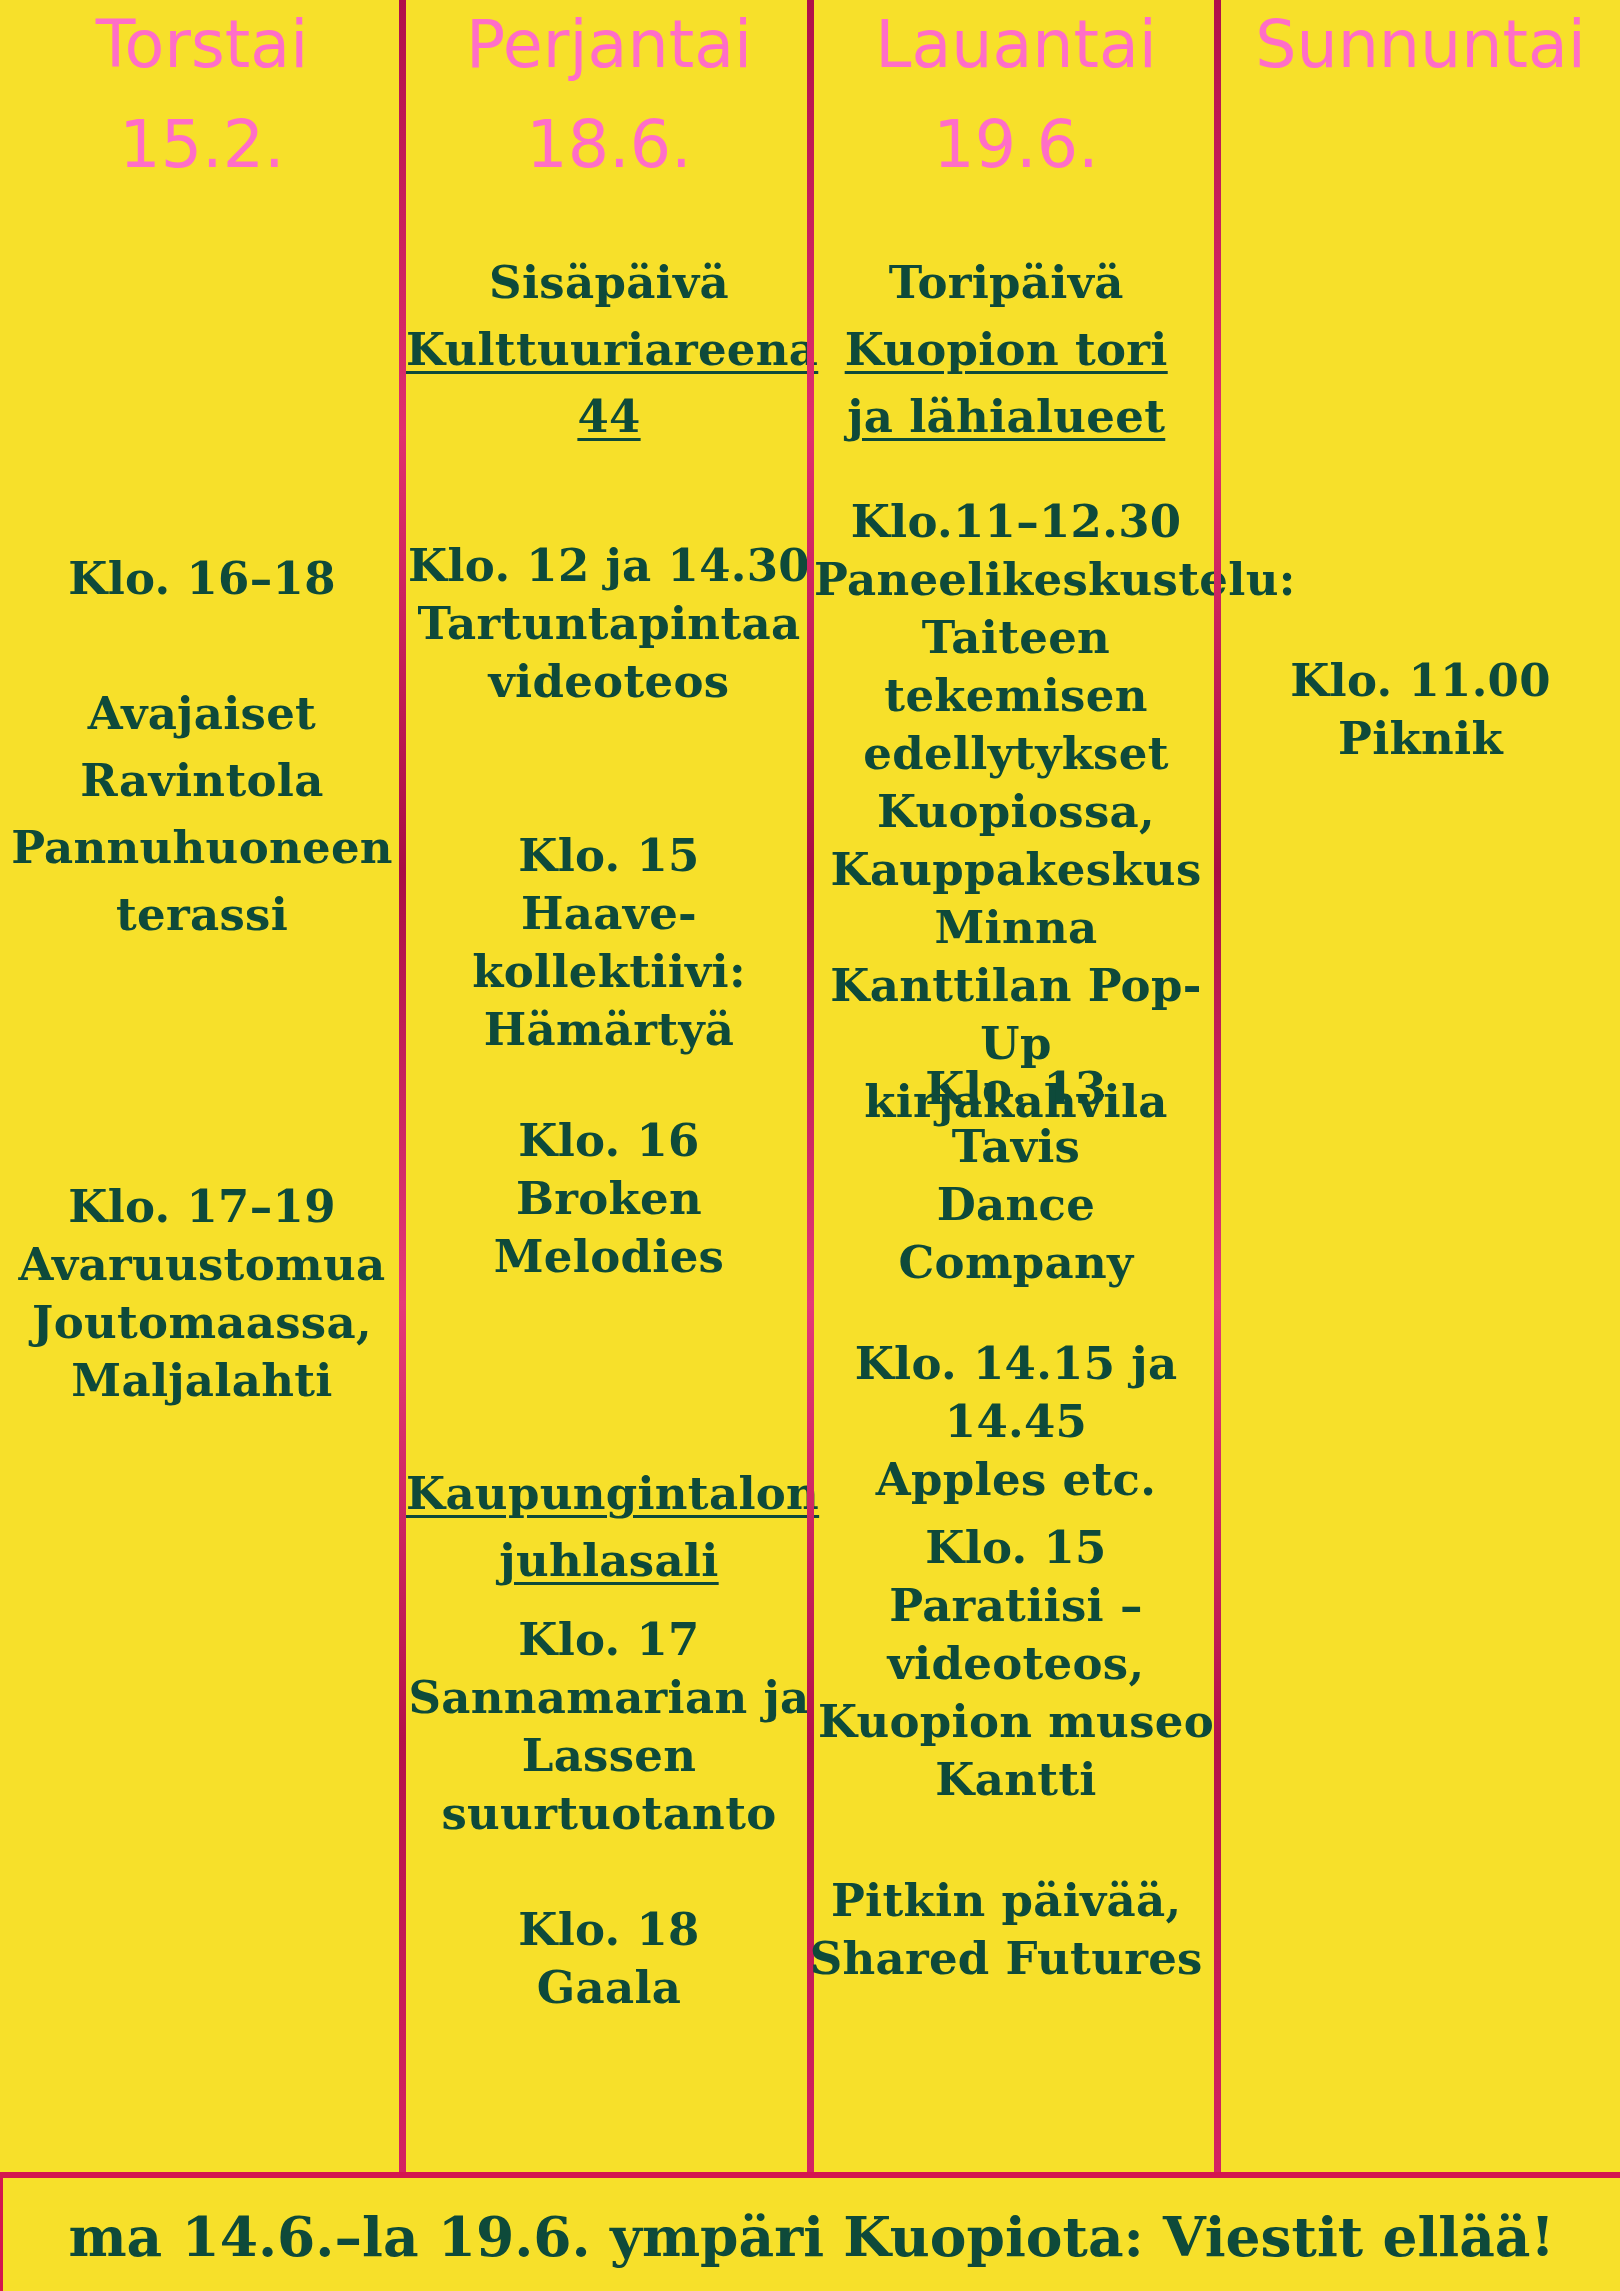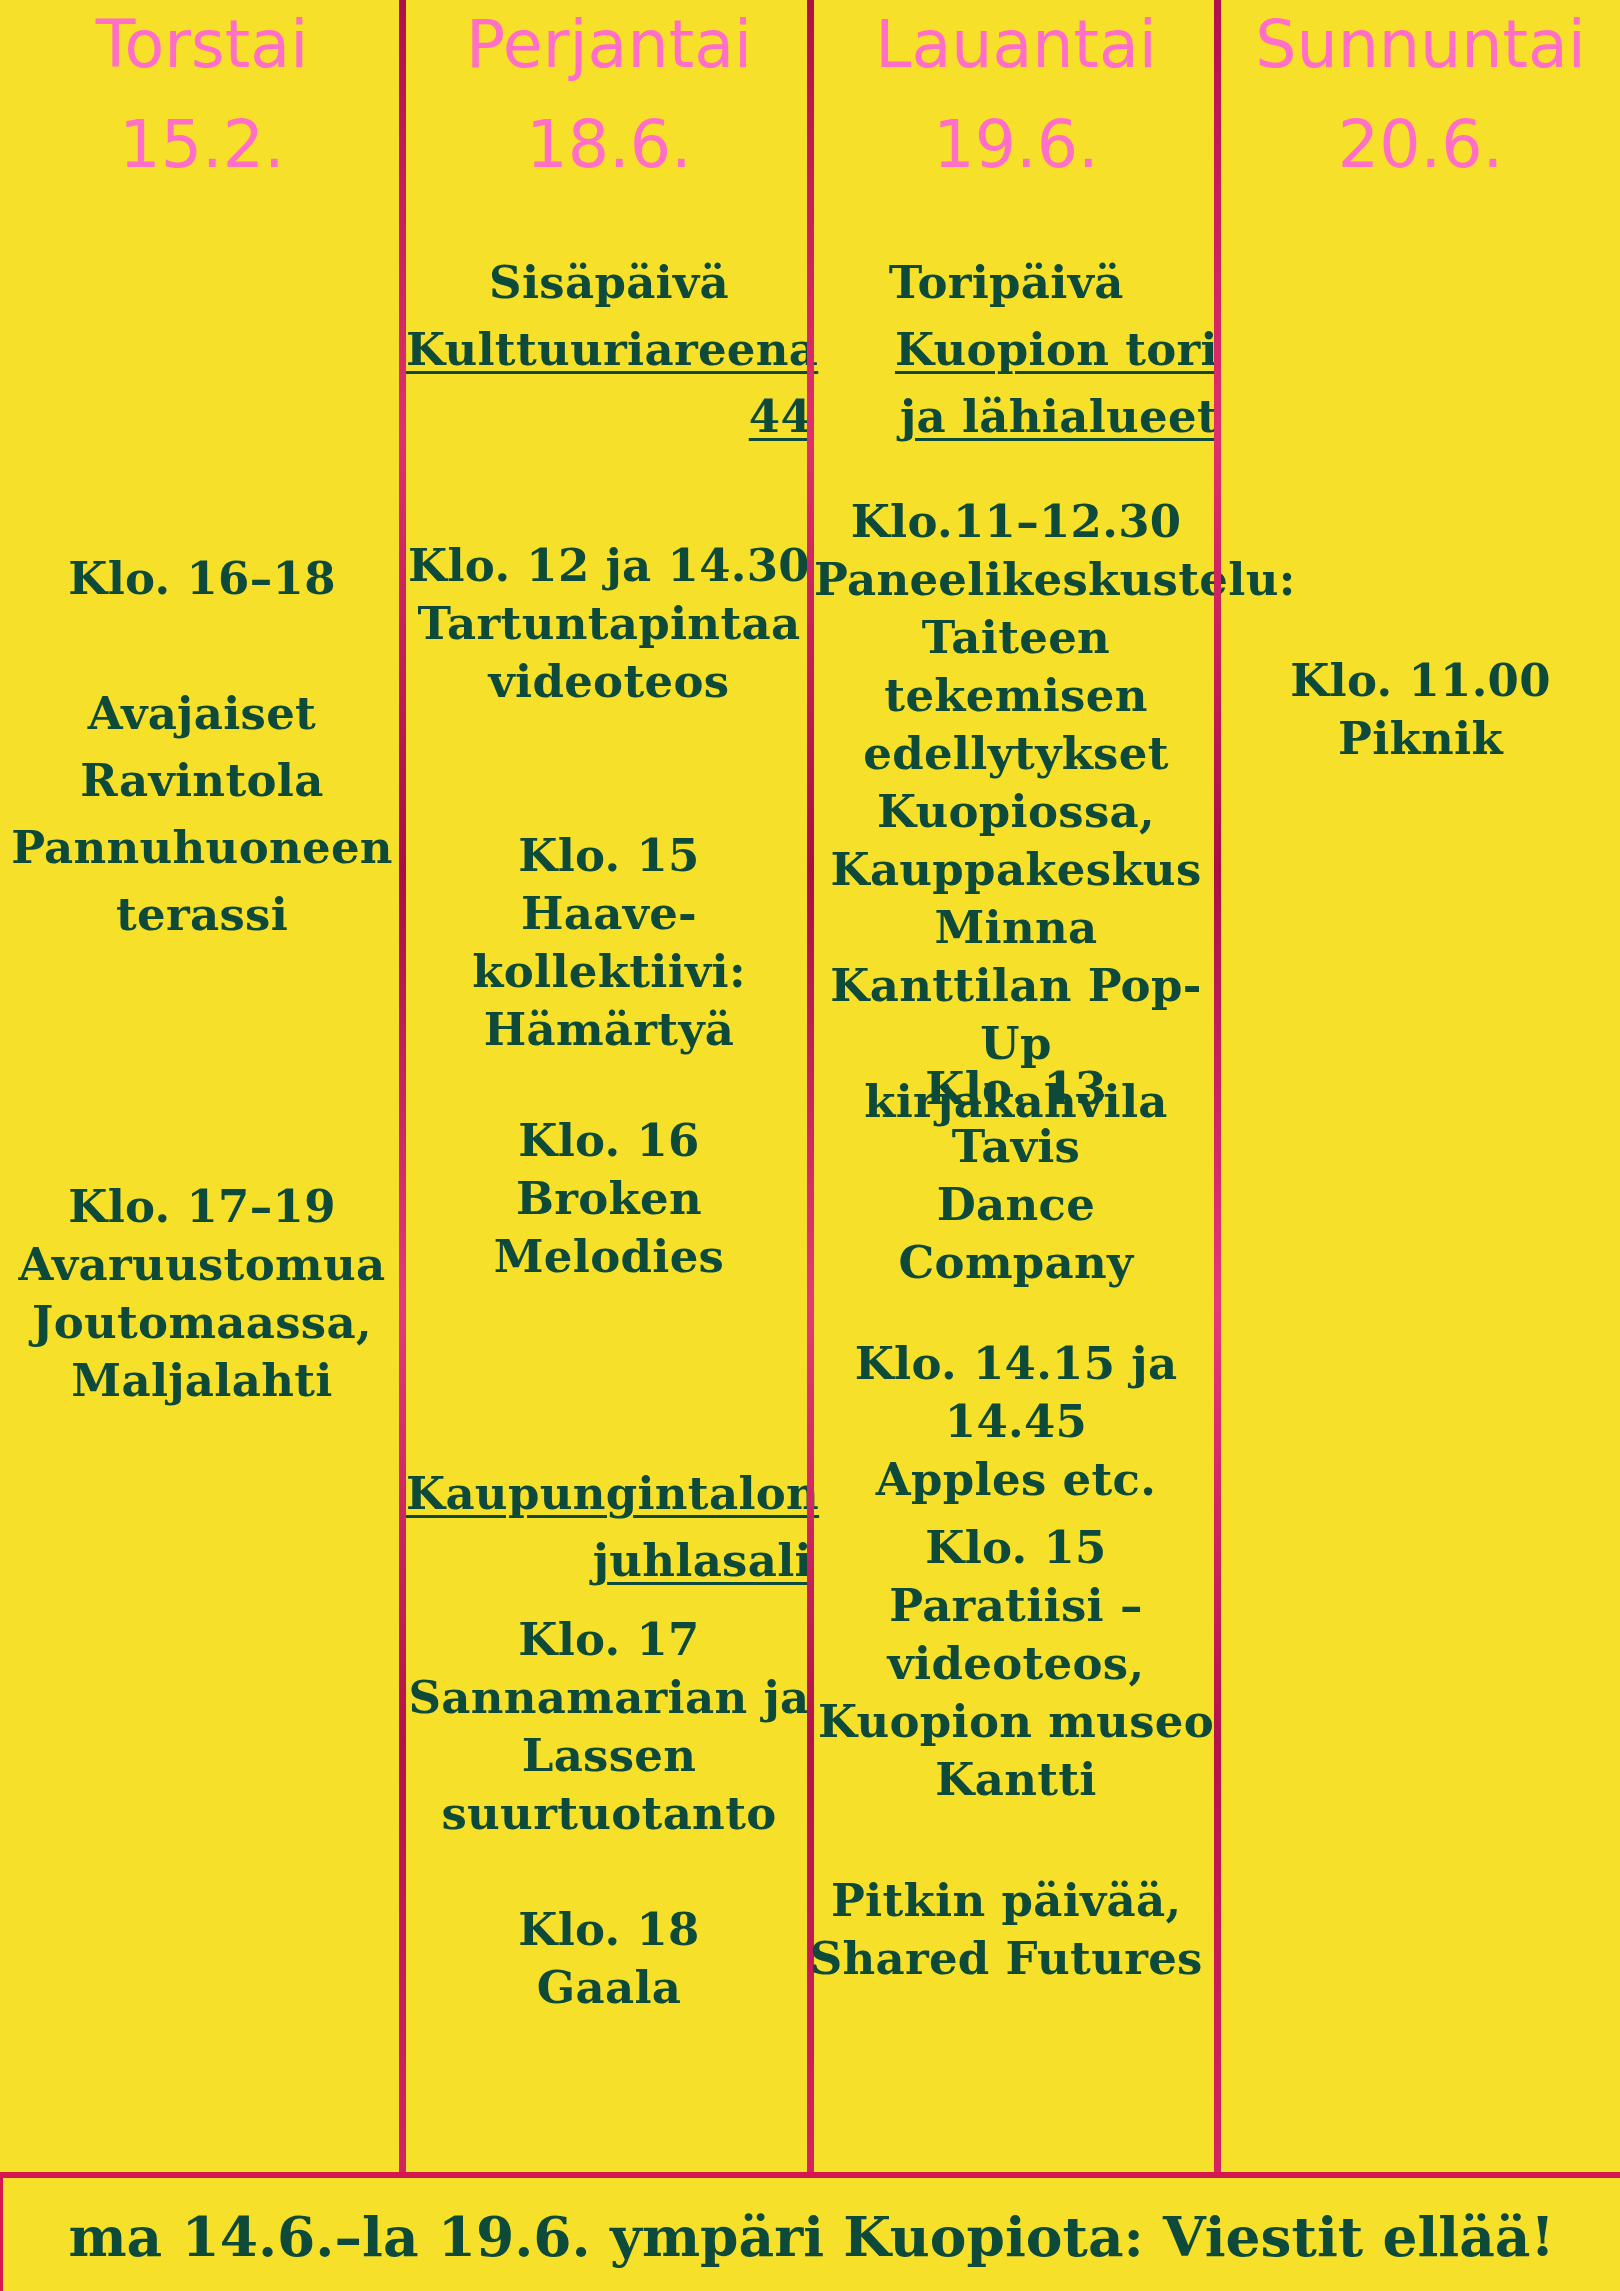--- a/index.html
+++ b/index.html
@@ -6,21 +6,21 @@
   body { width:1620px; height:2292px; background:#F7E02A; position:relative; overflow:hidden;
          font-family:"DejaVu Serif", "Liberation Serif", serif; }
   .col { position:absolute; top:0; height:2172px; }
   .divider { position:absolute; top:0; width:6.9px; height:2172px;
              background:linear-gradient(180deg,#B0104A,#E0306E 20%,#A80E44 40%,#E53A78 60%,#B3124A 80%,#D42462); }
   .day-head { position:absolute; left:0; right:0; text-align:center; color:#FF6EC7;
               font-family:"DejaVu Sans", "Liberation Sans", sans-serif; font-size:65px; line-height:100px; top:-4.9px; }
   .block { position:absolute; left:0; right:0; text-align:center; color:#0E4A3A; font-weight:bold;
            font-size:45px; line-height:58px; white-space:pre-line; letter-spacing:0.3px; }
   .block.big { font-size:45px; line-height:67px; }
-  .u { text-decoration:underline; text-decoration-thickness:2.9px; text-underline-offset:5.9px;text-align:right; }
+  .u { text-decoration:underline; text-decoration-thickness:2.9px; text-underline-offset:5.9px; }
   .footer { position:absolute; left:0; top:2172px; width:1620px; height:120px; box-sizing:border-box;
             border-top:6.9px solid #D4174F; border-left:3.9px solid #D4174F; }
   .footer-text { position:absolute; left:0; right:0; top:19.6px; text-align:center; color:#0E4A3A;
                  font-weight:bold; font-size:55px; line-height:78px; }
 </style>
 </head>
 <body>
 
 <div class="col" style="left:0;width:404px;">
   <div class="day-head">
@@ -95,21 +95,20 @@
 Kuopion museo
 Kantti</div>
   <div class="block" style="top:1872px;left:-19.6px;">Pitkin päivää,
 Shared Futures</div>
 </div>
 <div class="divider" style="left:1214px;"></div>
 
 <div class="col" style="left:1221px;width:399px;">
   <div class="day-head">
     <div>Sunnuntai</div>
-    <div>20.6.</div>
   </div>
   <div class="block" style="top:652px;">Klo. 11.00
 Piknik</div>
 </div>
 
 <div class="footer">
   <div class="footer-text">ma 14.6.–la 19.6. ympäri Kuopiota: Viestit ellää!</div>
 </div>
 
 

